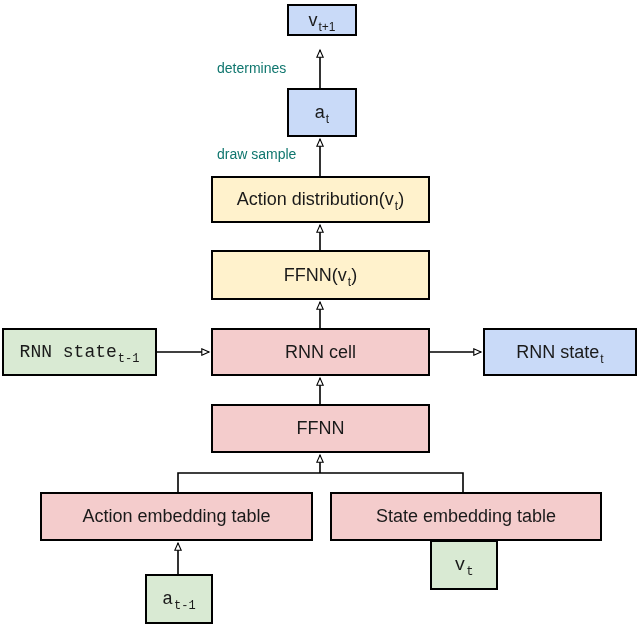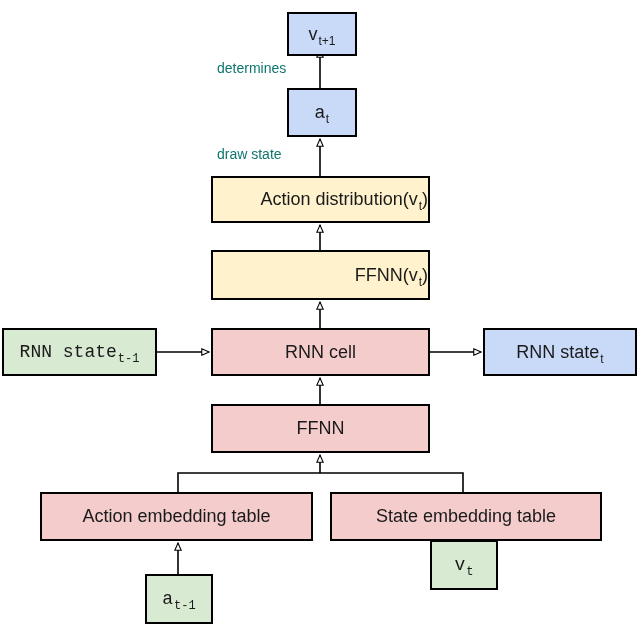--- a/index.html
+++ b/index.html
@@ -7,21 +7,21 @@
     position:relative;width:640px;height:627px;background:#ffffff;
     font-family:"Liberation Sans",sans-serif;color:#1a1a1a;overflow:hidden;
   }
   svg.wires{position:absolute;left:0;top:0;width:640px;height:627px;}
   .box{
     position:absolute;box-sizing:border-box;border:2px solid #000000;
     display:flex;align-items:center;justify-content:center;
     font-size:18px;white-space:nowrap;
   }
   .c-blue  {background:var(--blue,  #c9daf8);}
-  .c-yellow{background:var(--yellow,#fff2cc);justify-content:flex-end;}
+  .c-yellow{background:var(--yellow,#fff2cc);}
   .c-pink  {background:var(--pink,  #f4cccc);}
   .c-green {background:var(--green, #d9ead3);font-family:Liberation Mono, monospace;}
   .sub{font-size:12px;position:relative;top:5px;margin-left:1px;}
   .edge-label{position:absolute;font-size:14px;color:#0f766e;white-space:nowrap;}
 </style>
 </head>
 <body>
 
 <div class="canvas">
 
@@ -41,21 +41,21 @@
     <line x1="157" y1="352" x2="209" y2="352" stroke="#000" stroke-width="1.6" marker-end="url(#arrow)"></line>
     <line x1="430" y1="352" x2="481" y2="352" stroke="#000" stroke-width="1.6" marker-end="url(#arrow)"></line>
 
     <path d="M178,492 L178,473 L463,473 L463,492" fill="none" stroke="#000" stroke-width="1.6"></path>
     <line x1="320" y1="473" x2="320" y2="455" stroke="#000" stroke-width="1.6" marker-end="url(#arrow)"></line>
 
     <line x1="178" y1="574" x2="178" y2="543" stroke="#000" stroke-width="1.6" marker-end="url(#arrow)"></line>
     <line x1="463" y1="574" x2="463" y2="543" stroke="#000" stroke-width="1.6" marker-end="url(#arrow)"></line>
   </svg>
 
-  <div class="box c-blue" style="left:287px;top:12px;width:70px;height:44px">
+  <div class="box c-blue" style="left:287px;top:4px;width:70px;height:32px">
     <span><span>v</span><span class="sub">t+1</span><span></span></span>
   </div>
 
   <div class="box c-blue" style="left:287px;top:88px;width:70px;height:49px">
     <span><span>a</span><span class="sub">t</span><span></span></span>
   </div>
 
   <div class="box c-yellow" style="left:211px;top:176px;width:219px;height:47px">
     <span><span>Action distribution(v</span><span class="sub">t</span><span>)</span></span>
   </div>
@@ -91,15 +91,15 @@
   <div class="box c-green" style="left:145px;top:574px;width:68px;height:50px">
     <span><span>a</span><span class="sub">t-1</span></span>
   </div>
 
   <div class="box c-green" style="left:430px;top:540px;width:68px;height:50px">
     <span><span>v</span><span class="sub">t</span></span>
   </div>
 
   <div class="edge-label" style="left:217px;top:60px">determines</div>
 
-  <div class="edge-label" style="left:217px;top:146px">draw state</div>
+  <div class="edge-label" style="left:217px;top:146px">draw sample</div>
 
 </div>
 
 </body></html>

